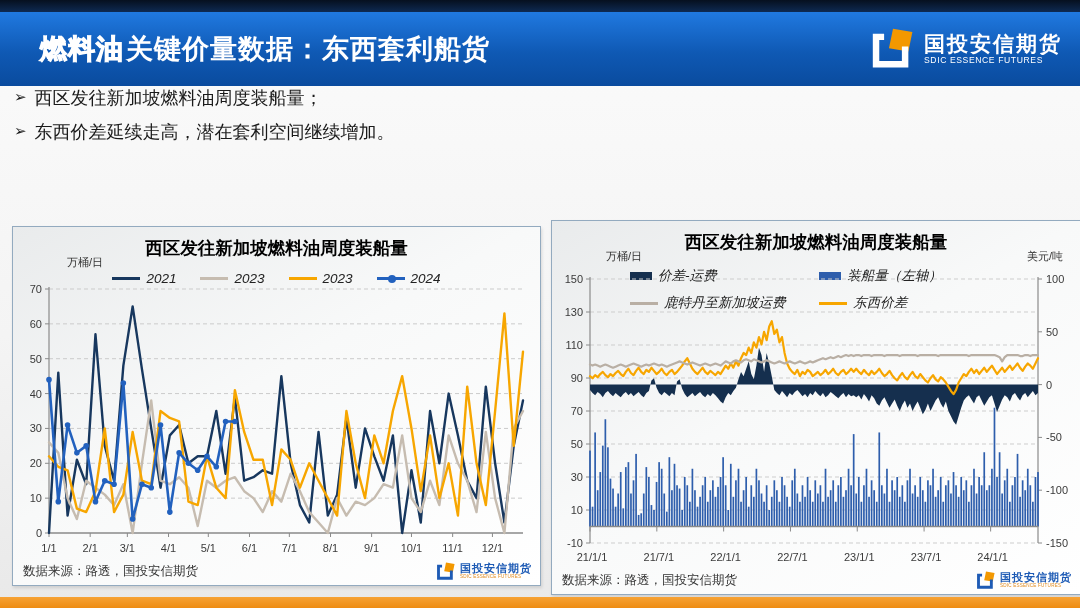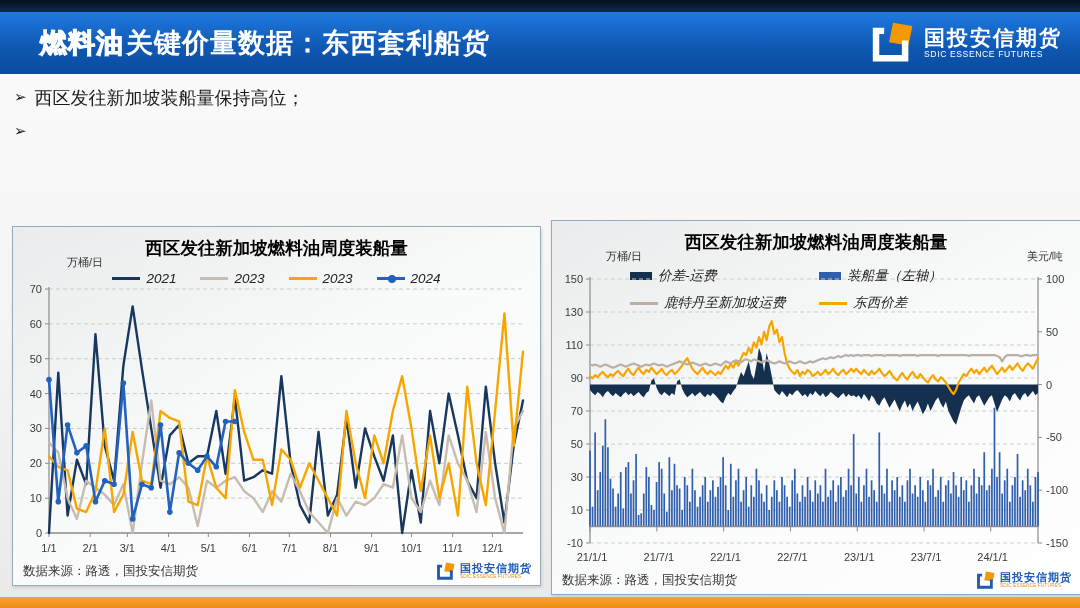--- a/index.html
+++ b/index.html
@@ -2,21 +2,21 @@
 <html><head>
 <meta charset="utf-8">
 <style>
   html,body{margin:0;padding:0;background:#d8d8d8;}
   .slide{position:relative;width:1080px;height:608px;overflow:hidden;
          font-family:"Liberation Sans",sans-serif;
          background:linear-gradient(180deg,#fbfbfb 0%,#f4f4f4 55%,#e9e9e9 100%);}
   
   .topstrip{position:absolute;left:0;top:0;width:1080px;height:12px;
             background:linear-gradient(180deg,#06101f,#0e2a52);}
-  .header{position:absolute;left:0;top:12px;width:1080px;height:62px;
+  .header{position:absolute;left:0;top:12px;width:1080px;height:74px;
           background:linear-gradient(180deg,#2079e0 0%,#0f59b4 55%,#0a4b9e 100%);
           display:flex;align-items:center;}
   .header .title{margin-left:40px;color:#fff;font-size:27px;font-weight:bold;letter-spacing:1px;}
   .title .em{-webkit-text-stroke:1.1px #fff;margin-right:2px;}
   .logo{position:absolute;right:18px;top:50%;transform:translateY(-50%);
         display:flex;align-items:center;gap:8px;}
   .logo-text{display:flex;flex-direction:column;line-height:1.05;}
   .logo-cn{color:#fff;font-size:21px;font-weight:bold;letter-spacing:2px;}
   .logo-en{color:#fff;font-size:8.6px;letter-spacing:0.6px;}
   
@@ -81,24 +81,25 @@
       <div class="logo-text">
         <span class="logo-cn">国投安信期货</span>
         <span class="logo-en">SDIC ESSENCE FUTURES</span>
       </div>
     </div>
   </div>
 
   <div class="bullets">
     <div class="bullet">
       <span class="arrow">➢</span>
-      <span>西区发往新加坡装船量保持高位；</span>
+      <span>西区发往新加坡燃料油周度装船量；</span>
     </div>
     <div class="bullet">
       <span class="arrow">➢</span>
+      <span>东西价差延续走高，潜在套利空间继续增加。</span>
     </div>
   </div>
 
   <div class="panel" id="panel-left">
     <div class="chart-title">西区发往新加坡燃料油周度装船量</div>
     <div class="unit unit-l">万桶/日</div>
     <div class="legend-row" id="legend-left">
         <span class="leg-item">
           <span class="swatch-line" style="background: rgb(23, 55, 94);"></span>
           <span>2021</span>

